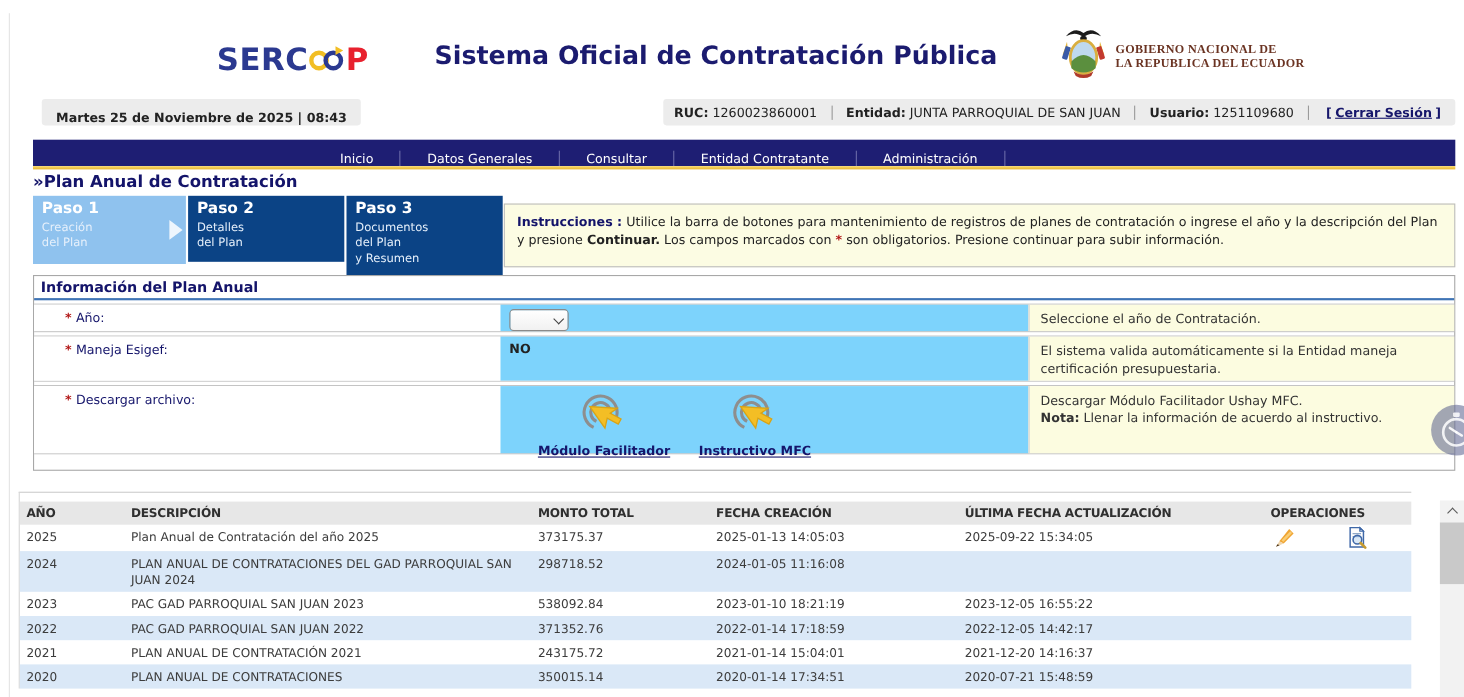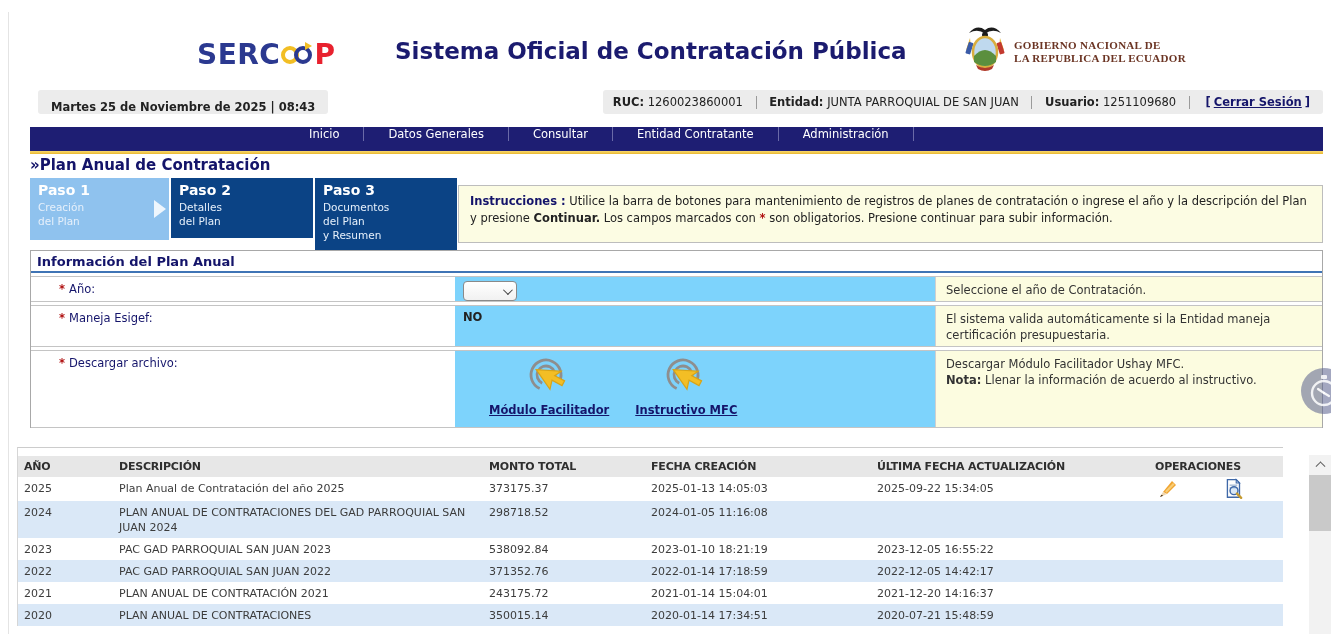--- a/index.html
+++ b/index.html
@@ -21,21 +21,21 @@
   
   .date-chip { position:absolute; left:38px; top:90px; height:24px; line-height:24px; padding:5px 13px; background:#ECECEC; border-radius:3px; font-size:11.5px; font-weight:600; color:#222; }
   .info-chip { position:absolute; right:8px; top:90px; height:24px; line-height:24px; padding:0 10px; background:#ECECEC; border-radius:3px; font-size:11.5px; color:#222; white-space:nowrap; }
   .info-chip .lbl { font-weight:bold; }
   .sep { display:inline-block; width:1px; height:13px; background:#9A9A9A; margin:0 9px; vertical-align:middle; }
   .logout-link { color:#16166B; font-weight:bold; text-decoration:none; cursor:pointer; }
   .logout-link .word { text-decoration:underline; }
   .logout-link .brk { text-decoration:none; margin:0 3px; }
 
   
-  .nav { position:absolute; left:30px; top:127px; width:1293px; height:24px; background:#1E1E73; display:flex; align-items:flex-start; }
+  .nav { position:absolute; left:30px; top:127px; width:1293px; height:24px; background:#1E1E73; display:flex; align-items:flex-end; }
   .nav-spacer { width:255px; border-right:1px solid #6A6AA8; }
   .nav-item { display:flex; align-items:center; padding:0 24px; color:#fff; font-size:11.5px; border-right:1px solid #6A6AA8; cursor:pointer; }
   .gold-bar { position:absolute; left:30px; top:151px; width:1293px; height:3px; background:linear-gradient(#F8D96E,#E9B72F); }
 
   
   .page-title { position:absolute; left:30px; top:156px; font-size:15px; font-weight:bold; color:#14146A; }
 
   
   .step { position:absolute; top:178px; padding:4px 8px; color:#fff; }
   .step .step-title { font-size:14px; font-weight:bold; margin-bottom:2px; }
@@ -54,21 +54,21 @@
 
   
   .form-panel { position:absolute; left:30px; top:250px; width:1293px; height:178px; border:1px solid #A8A8A8; background:#fff; }
   .form-title { padding:3px 6px 2px 6px; font-size:13px; font-weight:bold; color:#14146A; border-bottom:2px solid #3F74B5; }
   .frow { display:flex; border-top:1px solid #C4C4C4; border-bottom:1px solid #C4C4C4; margin-top:3px; }
   .frow .col-label { width:424px; background:#fff; padding:5px 6px 0 28px; font-size:11.5px; color:#15156B; }
   .frow .col-ctrl { width:480px; background:#7dd3fc; padding:4px 8px 0 8px; font-size:11.5px; color:#222; }
   .frow .col-hint { flex:1; background:#FCFCE0; border-left:1px solid #CFCFCF; padding:5px 10px 0 10px; font-size:11.5px; line-height:16px; color:#333; }
   .row-anio { height:26px; }
   .row-esigef { height:42px; }
-  .row-descargar { height:78px; }
+  .row-descargar { height:63px; }
   .req { color:#B01212; font-weight:bold; margin-right:4px; }
   .year-select { display:inline-flex; align-items:center; justify-content:flex-end; width:54px; height:20px; border:1px solid #8A8A8A; border-radius:4px; background:linear-gradient(#FFFFFF,#F1F1F1); padding-right:6px; cursor:pointer; }
   .chev { width:7px; height:7px; border-right:1.6px solid #444; border-bottom:1.6px solid #444; transform:rotate(45deg) translateY(-2px); }
   .esigef-value { font-weight:bold; color:#222; }
   .dl-wrap { display:flex; gap:26px; padding-left:26px; padding-top:2px; }
   .dl-item { display:flex; flex-direction:column; align-items:center; cursor:pointer; }
   .dl-label { font-size:11.5px; font-weight:bold; color:#15156B; text-decoration:underline; margin-top:1px; }
   .nota-b { font-weight:bold; }
 
   

